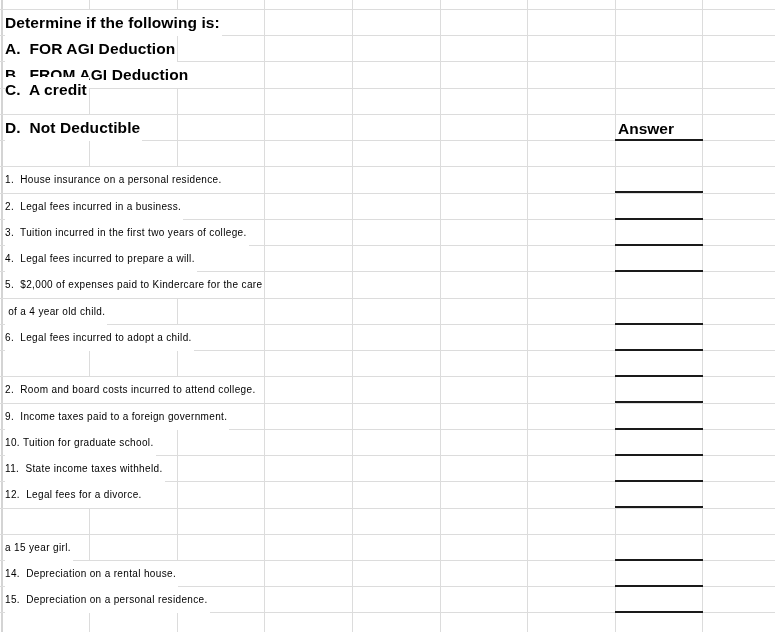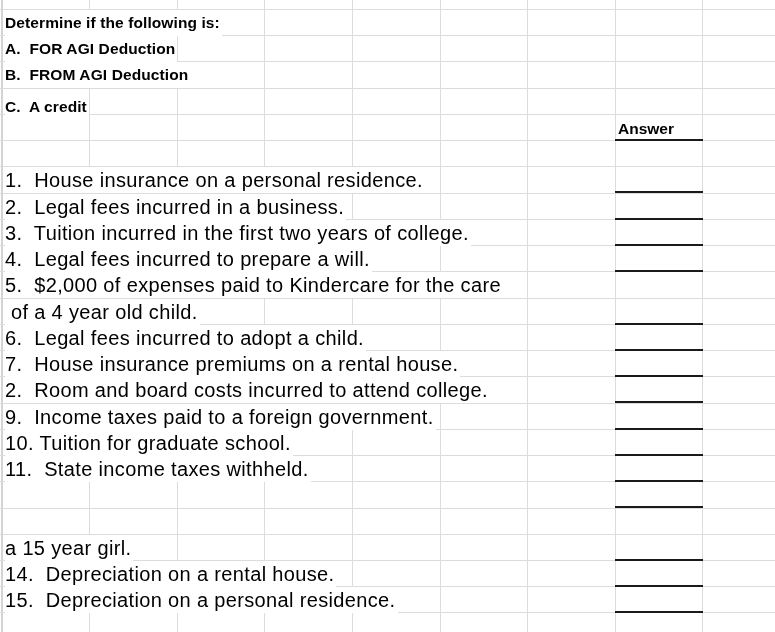--- a/index.html
+++ b/index.html
@@ -39,21 +39,21 @@
     left: 0;
     width: 775px;
     height: 1px;
     background: #dcdcdc;
   }
   .cell-text {
     position: absolute;
     left: 5px;
     height: 26px;
     line-height: 26px;
-    font-size: 20px;
+    font-size: 10px;
     letter-spacing: 0.35px;
     white-space: pre;
     background: #ffffff;
     padding-right: 2px;
     z-index: 2;
   }
   .cell-text.bold {
     font-weight: bold;
     letter-spacing: 0.1px;
     font-size: 15.5px;
@@ -116,21 +116,22 @@
   <div class="hline" style="top:481px"></div>
   <div class="hline" style="top:508px"></div>
   <div class="hline" style="top:534px"></div>
   <div class="hline" style="top:560px"></div>
   <div class="hline" style="top:586px"></div>
   <div class="hline" style="top:612px"></div>
 
   <div class="cell-text bold" style="top:10px">Determine if the following is:</div>
   <div class="cell-text bold" style="top:36px">A.  FOR AGI Deduction</div>
   <div class="cell-text bold" style="top:62px">B.  FROM AGI Deduction</div>
-  <div class="cell-text bold" style="top:94px">C.  A credit</div>
+  <div class="cell-text bold" style="top:77px">C.  A credit</div>
+  <div class="cell-text bold" style="top:115px">D.  Not Deductible</div>
 
   <div class="answer-header" style="top:115px">Answer</div>
   <div class="answer-cell underlined" style="top:115px"></div>
 
   <div class="cell-text" style="top:167px">1.  House insurance on a personal residence.</div>
   <div class="answer-cell underlined" style="top:167px"></div>
 
   <div class="cell-text" style="top:194px">2.  Legal fees incurred in a business.</div>
   <div class="answer-cell underlined" style="top:194px"></div>
 
@@ -140,35 +141,35 @@
   <div class="cell-text" style="top:246px">4.  Legal fees incurred to prepare a will.</div>
   <div class="answer-cell underlined" style="top:246px"></div>
 
   <div class="cell-text" style="top:272px">5.  $2,000 of expenses paid to Kindercare for the care</div>
   <div class="cell-text" style="top:299px"> of a 4 year old child.</div>
   <div class="answer-cell underlined" style="top:299px"></div>
 
   <div class="cell-text" style="top:325px">6.  Legal fees incurred to adopt a child.</div>
   <div class="answer-cell underlined" style="top:325px"></div>
 
-  <div class="cell-text" style="top:351px">7.  House insurance premiums on a rental house.</div>
   <div class="answer-cell underlined" style="top:351px"></div>
 
   <div class="cell-text" style="top:377px">2.  Room and board costs incurred to attend college.</div>
   <div class="answer-cell underlined" style="top:377px"></div>
 
   <div class="cell-text" style="top:404px">9.  Income taxes paid to a foreign government.</div>
   <div class="answer-cell underlined" style="top:404px"></div>
 
   <div class="cell-text" style="top:430px">10. Tuition for graduate school.</div>
   <div class="answer-cell underlined" style="top:430px"></div>
 
   <div class="cell-text" style="top:456px">11.  State income taxes withheld.</div>
   <div class="answer-cell underlined" style="top:456px"></div>
 
+  <div class="cell-text" style="top:482px">12.  Legal fees for a divorce.</div>
   <div class="answer-cell underlined" style="top:482px"></div>
 
   <div class="cell-text" style="top:535px">a 15 year girl.</div>
   <div class="answer-cell underlined" style="top:535px"></div>
 
   <div class="cell-text" style="top:561px">14.  Depreciation on a rental house.</div>
   <div class="answer-cell underlined" style="top:561px"></div>
 
   <div class="cell-text" style="top:587px">15.  Depreciation on a personal residence.</div>
   <div class="answer-cell underlined" style="top:587px"></div>

